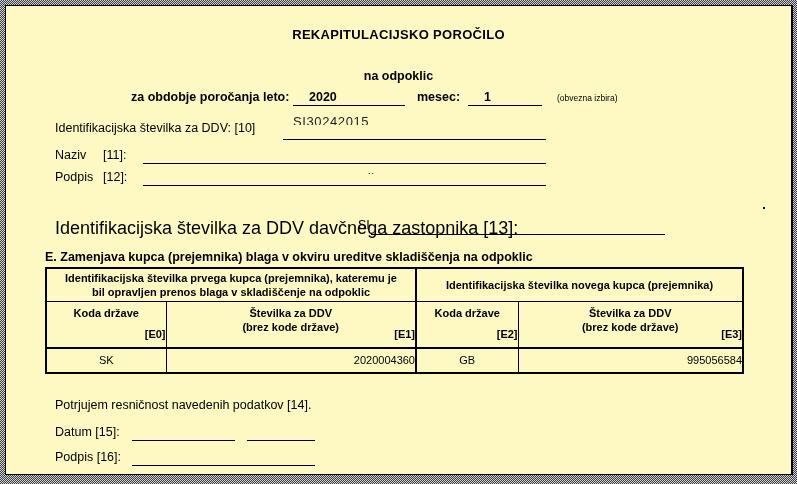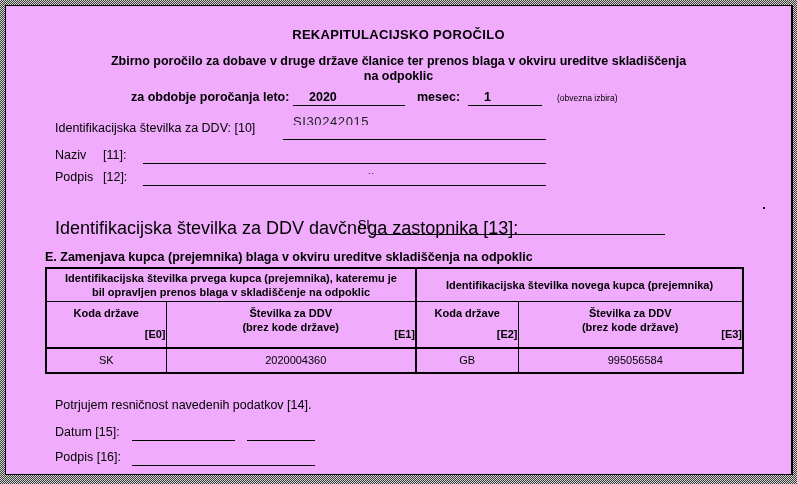--- a/index.html
+++ b/index.html
@@ -4,21 +4,21 @@
 <style>
   * { margin:0; padding:0; box-sizing:border-box; }
   html,body { width:797px; height:484px; overflow:hidden; }
   body {
     font-family:"Liberation Sans","DejaVu Sans",sans-serif;
     color:#000;
     background: repeating-conic-gradient(#3a3a3a 0% 25%, #d6d6d6 0% 50%) 0 0 / 2px 2px;
   }
   .doc {
     position:absolute; left:5px; top:5px; width:788px; height:470px;
-    background:#f0abfc; border:1px solid #000; border-right:2px solid #000;
+    background:#fef9c3; border:1px solid #000; border-right:2px solid #000;
   }
   .abs { position:absolute; white-space:nowrap; }
   .ctr { left:0; width:100%; text-align:center; }
   .b { font-weight:bold; }
   .fs12 { font-size:18px; }
   .fs125 { font-size:12.5px; }
   .title { font-size:13px; letter-spacing:.3px; }
   .sub { font-size:12.5px; }
   .note { font-size:8.5px; }
   .hline { position:absolute; height:0; border-top:1.5px solid #000; }
@@ -40,30 +40,29 @@
     border:2.5px solid #000;
     font-size:11px;
   }
   table.etab th, table.etab td { border:1.5px solid #000; overflow:hidden; }
   table.etab .thickL { border-left:2.5px solid #000; }
   tr.grp th { height:33px; font-weight:bold; text-align:center; vertical-align:middle; padding:2px 12px; white-space:normal; line-height:14px; }
   tr.cols th { height:46px; font-weight:bold; text-align:center; vertical-align:top; position:relative; padding-top:5px; line-height:13.5px;margin-left:24px; }
   tr.cols .code { position:absolute; bottom:5px; left:0; width:100%; text-align:right; }
   tr.data td { height:25px; border-top:2.5px solid #000; vertical-align:middle; }
   tr.data td.cc { text-align:center;margin-top:20px; }
-  tr.data td.cl { text-align:center; padding-left:10px; }
+  tr.data td.cl { text-align:right; padding-left:10px; }
   .dot { position:absolute; left:757px; top:201px; width:2px; height:2px; background:#000; }
 </style>
 </head>
 <body>
 
 <div class="doc">
 
   <div class="abs ctr b title" style="top:21px">REKAPITULACIJSKO POROČILO</div>
-  <div class="abs ctr b sub" style="top:48px">Zbirno poročilo za dobave v druge države članice ter prenos blaga v okviru ureditve skladiščenja</div>
   <div class="abs ctr b sub" style="top:63px">na odpoklic</div>
 
   <div class="abs b fs125" style="left:125px; top:84px">za obdobje poročanja leto:</div>
   <div class="abs b fs125" style="left:303px; top:84px">2020</div>
   <div class="hline" style="left:287px; top:99px; width:112px"></div>
   <div class="abs b fs125" style="left:411px; top:84px">mesec:</div>
   <div class="abs b fs125" style="left:478px; top:84px">1</div>
   <div class="hline" style="left:462px; top:99px; width:74px"></div>
   <div class="abs note" style="left:551px; top:87px">(obvezna izbira)</div>
 

